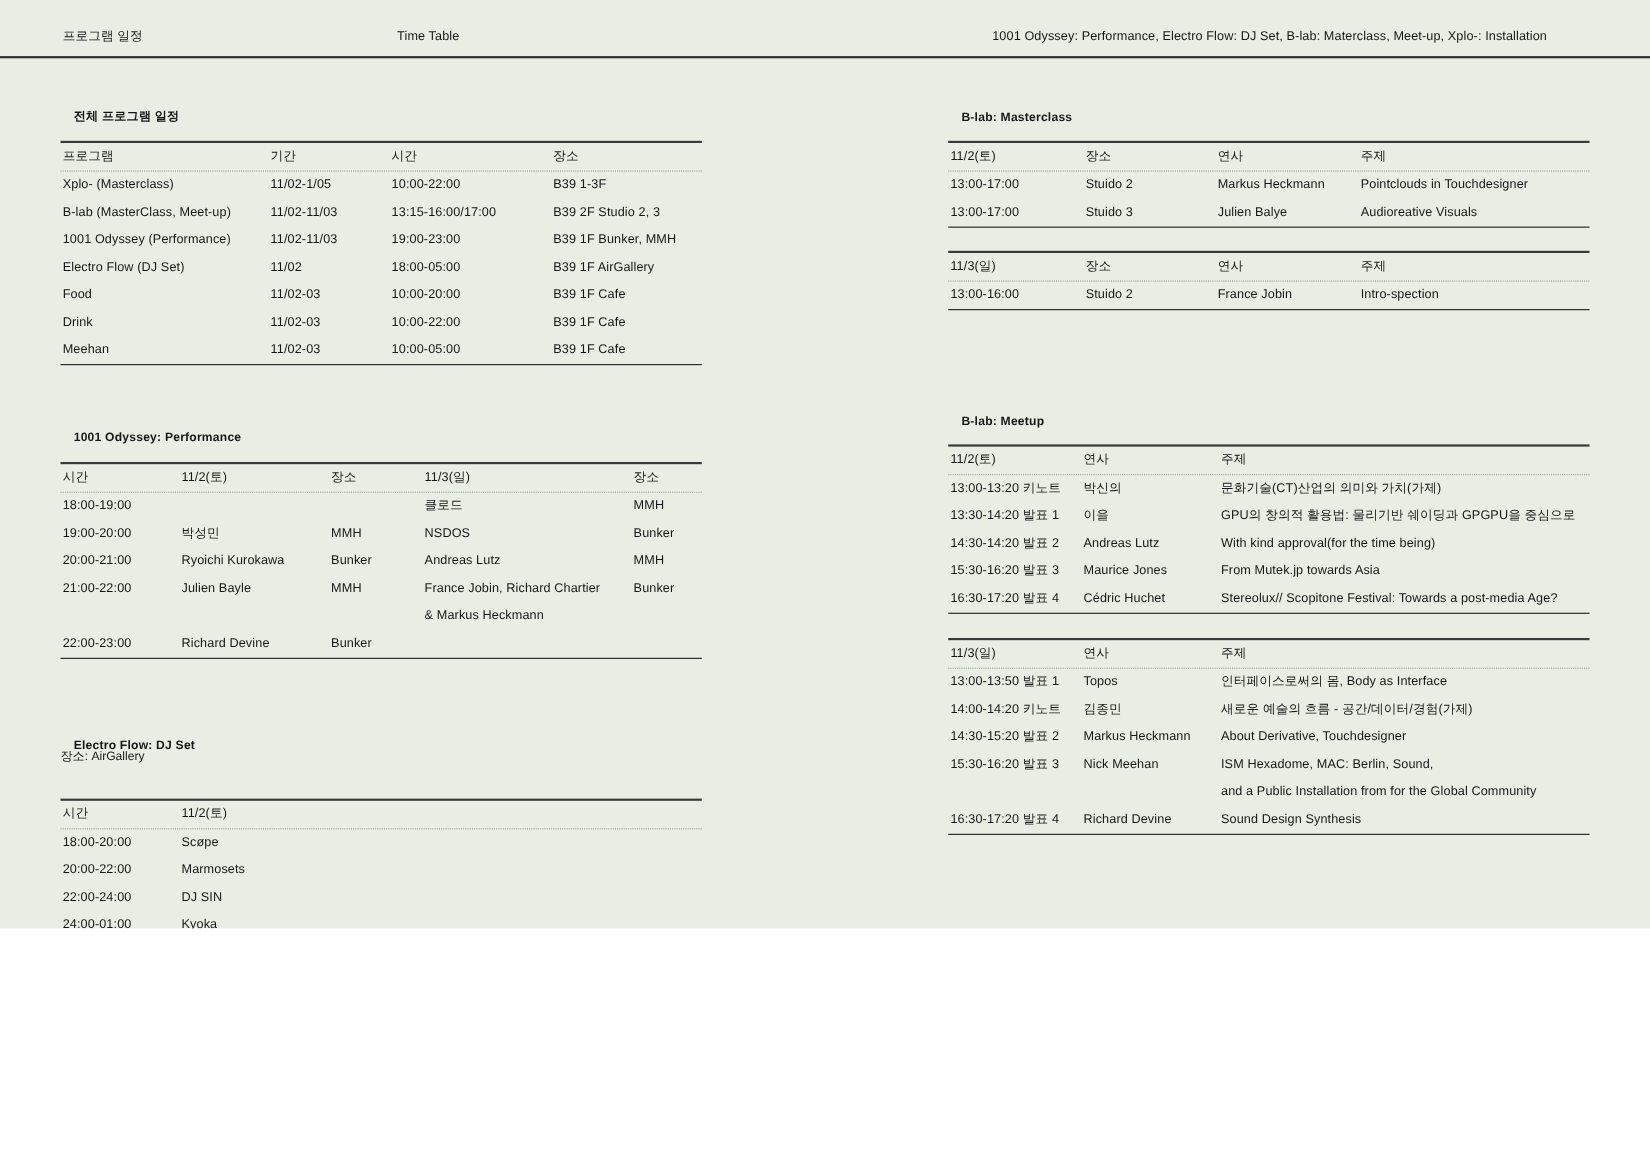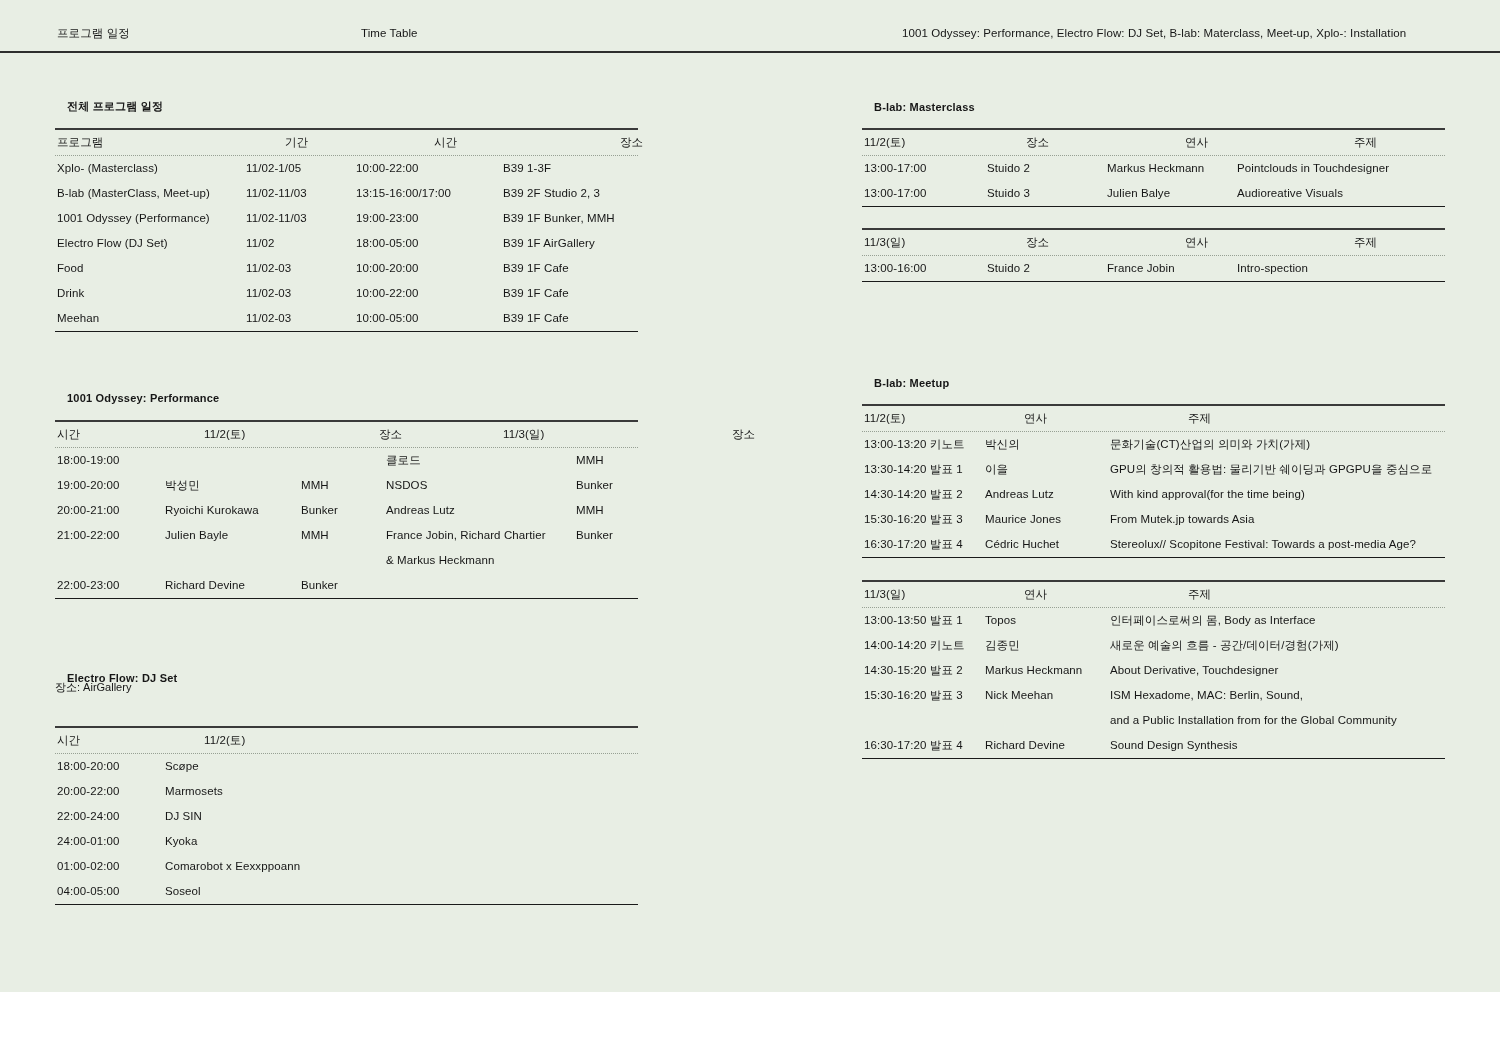--- a/index.html
+++ b/index.html
@@ -1,17 +1,17 @@
 <!DOCTYPE html>
 <html><head>
 <meta charset="utf-8">
 <style>
   html,body { margin:0; padding:0; }
   .sheet {
-    position:relative; width:1500px; height:992px;
+    position:relative; width:1500px; height:844px;
     background:#e8eee4; color:#161616;
     font-family:"Liberation Sans","DejaVu Sans",sans-serif;
     overflow:hidden;
   }
   
   .pagehead span { position:absolute; top:26px; font-size:11.5px; line-height:15px; letter-spacing:0.1px; }
   .ph-left  { left:57px; }
   .ph-center{ left:361px; }
   .ph-right { left:902px; }
   .rule { position:absolute; left:0; top:51px; width:1500px; border-top:2px solid #2e2e2e; }
@@ -24,21 +24,21 @@
   .h-main { position:absolute; left:0; margin:12px; font-size:11px; font-weight:700; letter-spacing:0.2px; line-height:22px; }
   .subtitle { position:absolute; left:0; font-size:11px; }
 
   
   .table {
     position:absolute; left:0; width:583px;
     border-top:2px solid #3a3a3a;
     border-bottom:1px solid #1a1a1a;
   }
   .trow { display:grid; min-height:25px; align-items:start; }
-  .trow.thead { border-bottom:1px dotted #97a094;gap:39px; }
+  .trow.thead { border-bottom:1px dotted #97a094; }
   .tcell { font-size:11.5px; line-height:25px; white-space:pre; letter-spacing:0.1px; }
   .tcell:first-child { padding-left:2px; }
 
   .t-overall .trow { grid-template-columns:191px 110px 147px 1fr; }
   .t-odyssey .trow { grid-template-columns:110px 136px 85px 190px 1fr; }
   .t-dj      .trow { grid-template-columns:110px 1fr; }
   .t-master  .trow { grid-template-columns:125px 120px 130px 1fr; }
   .t-meetup  .trow { grid-template-columns:123px 125px 1fr; }
 
   .pagenum { position:absolute; top:1002px; font-size:12px; line-height:15px; }

